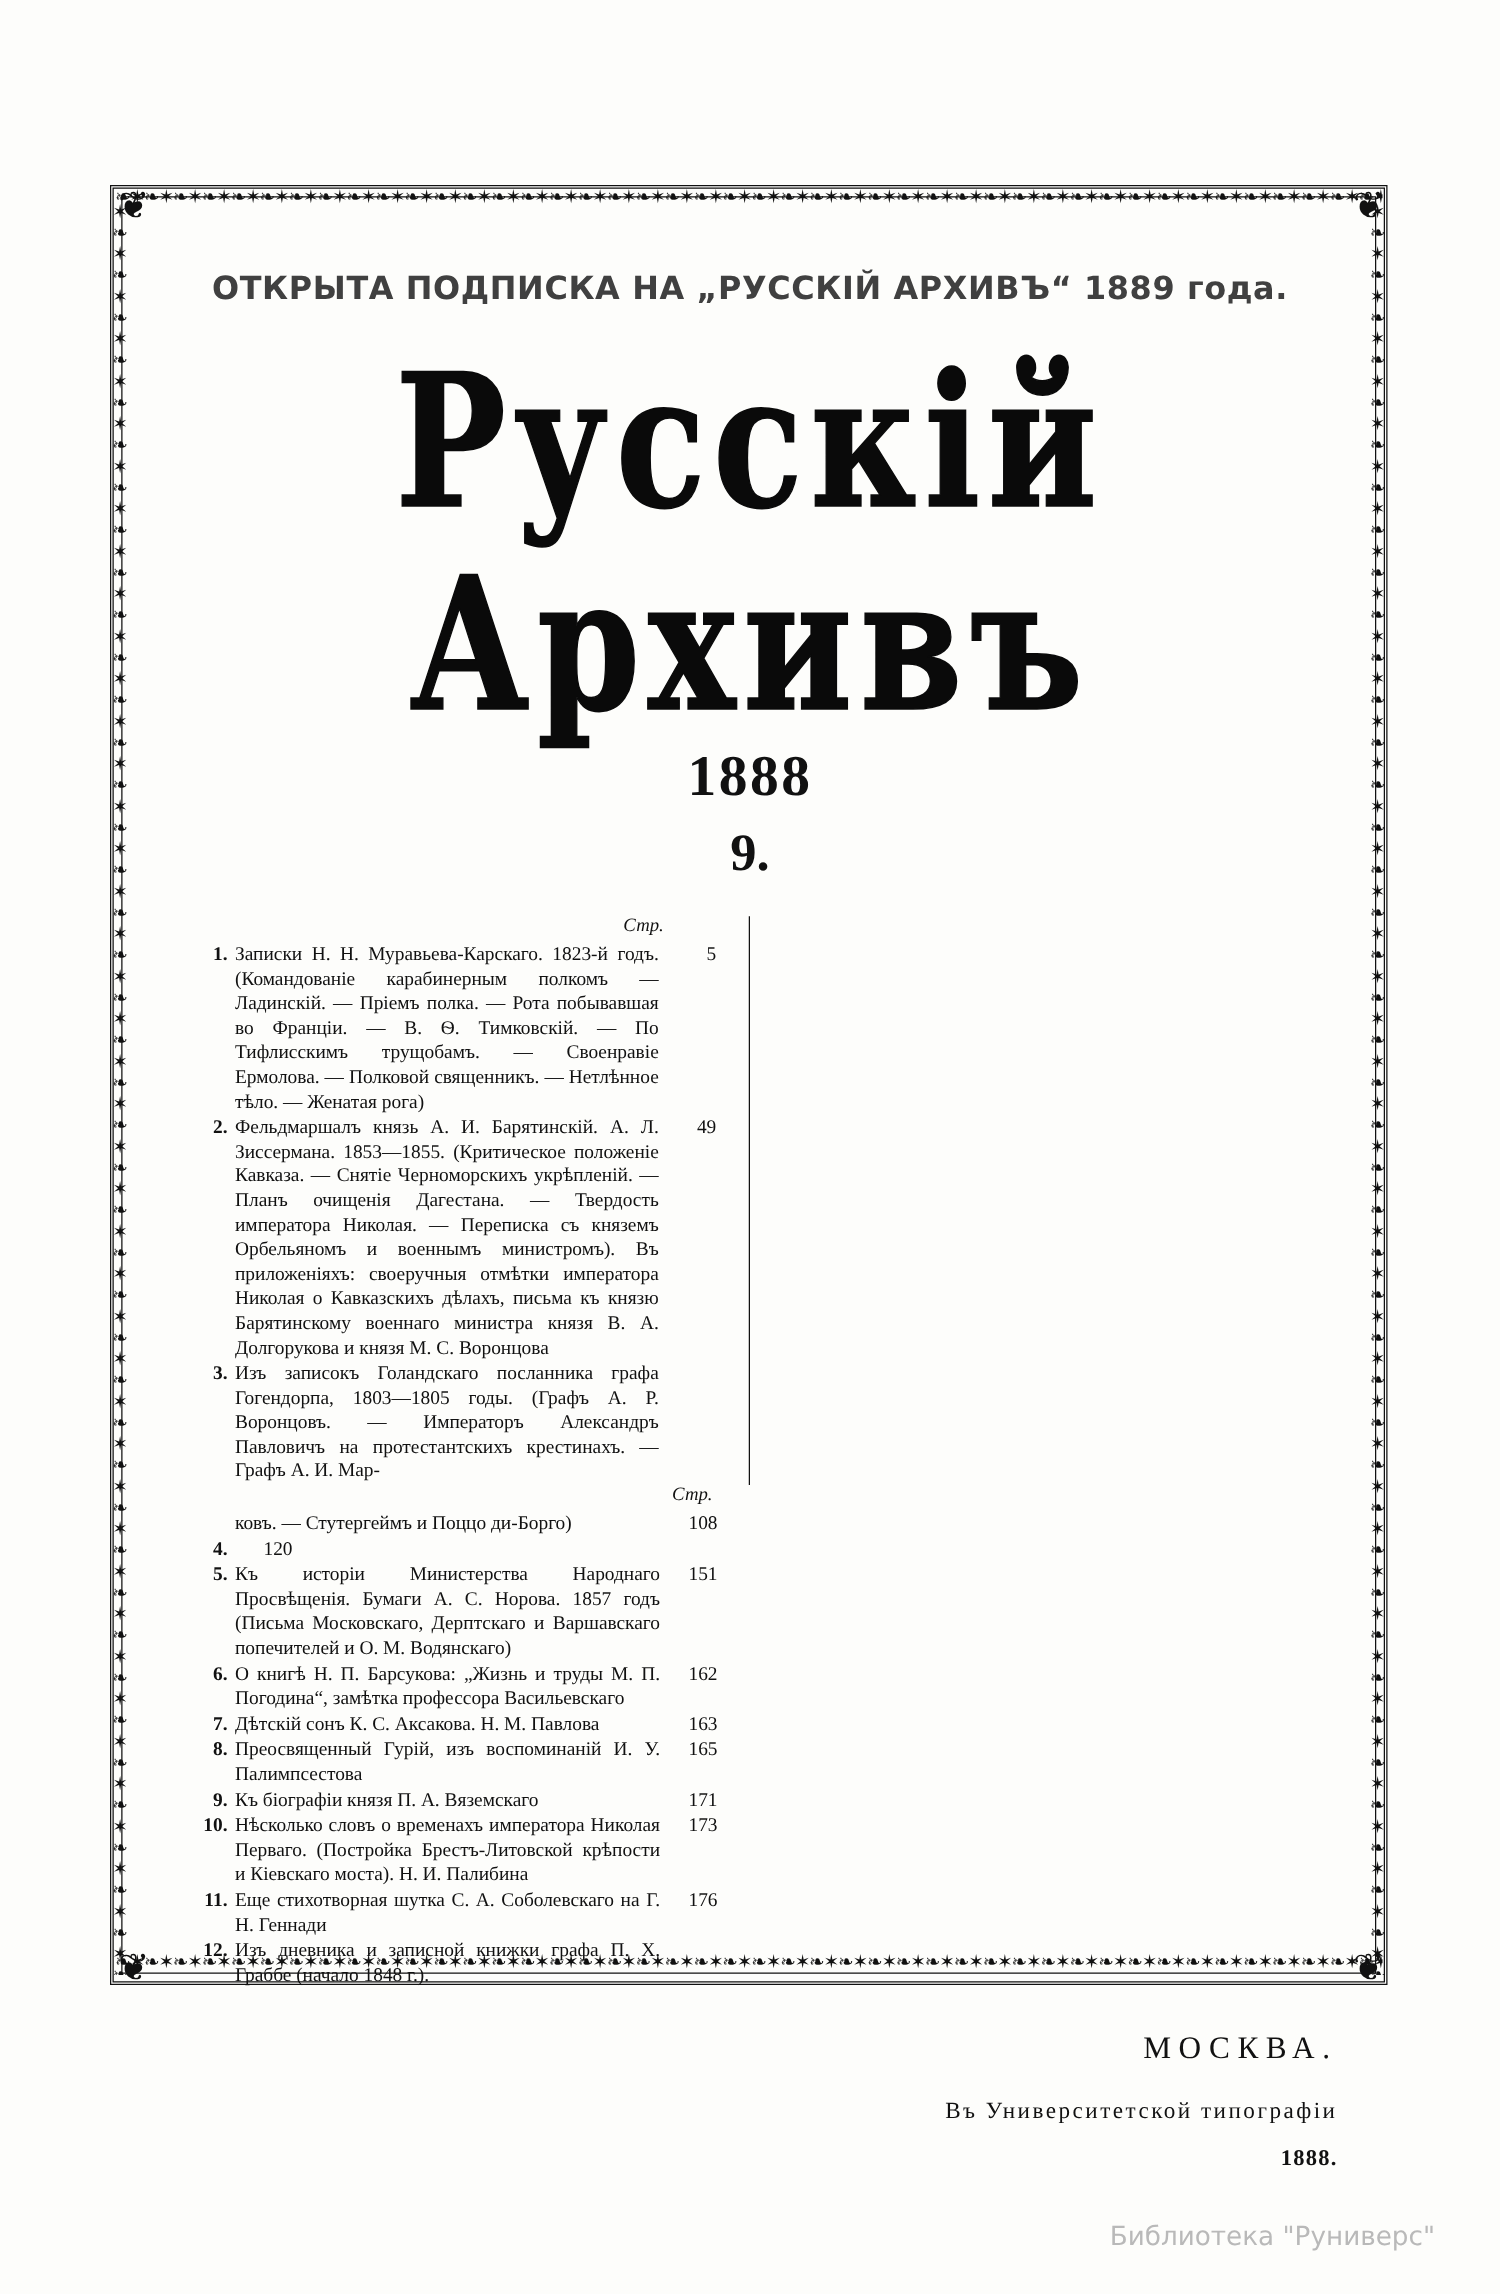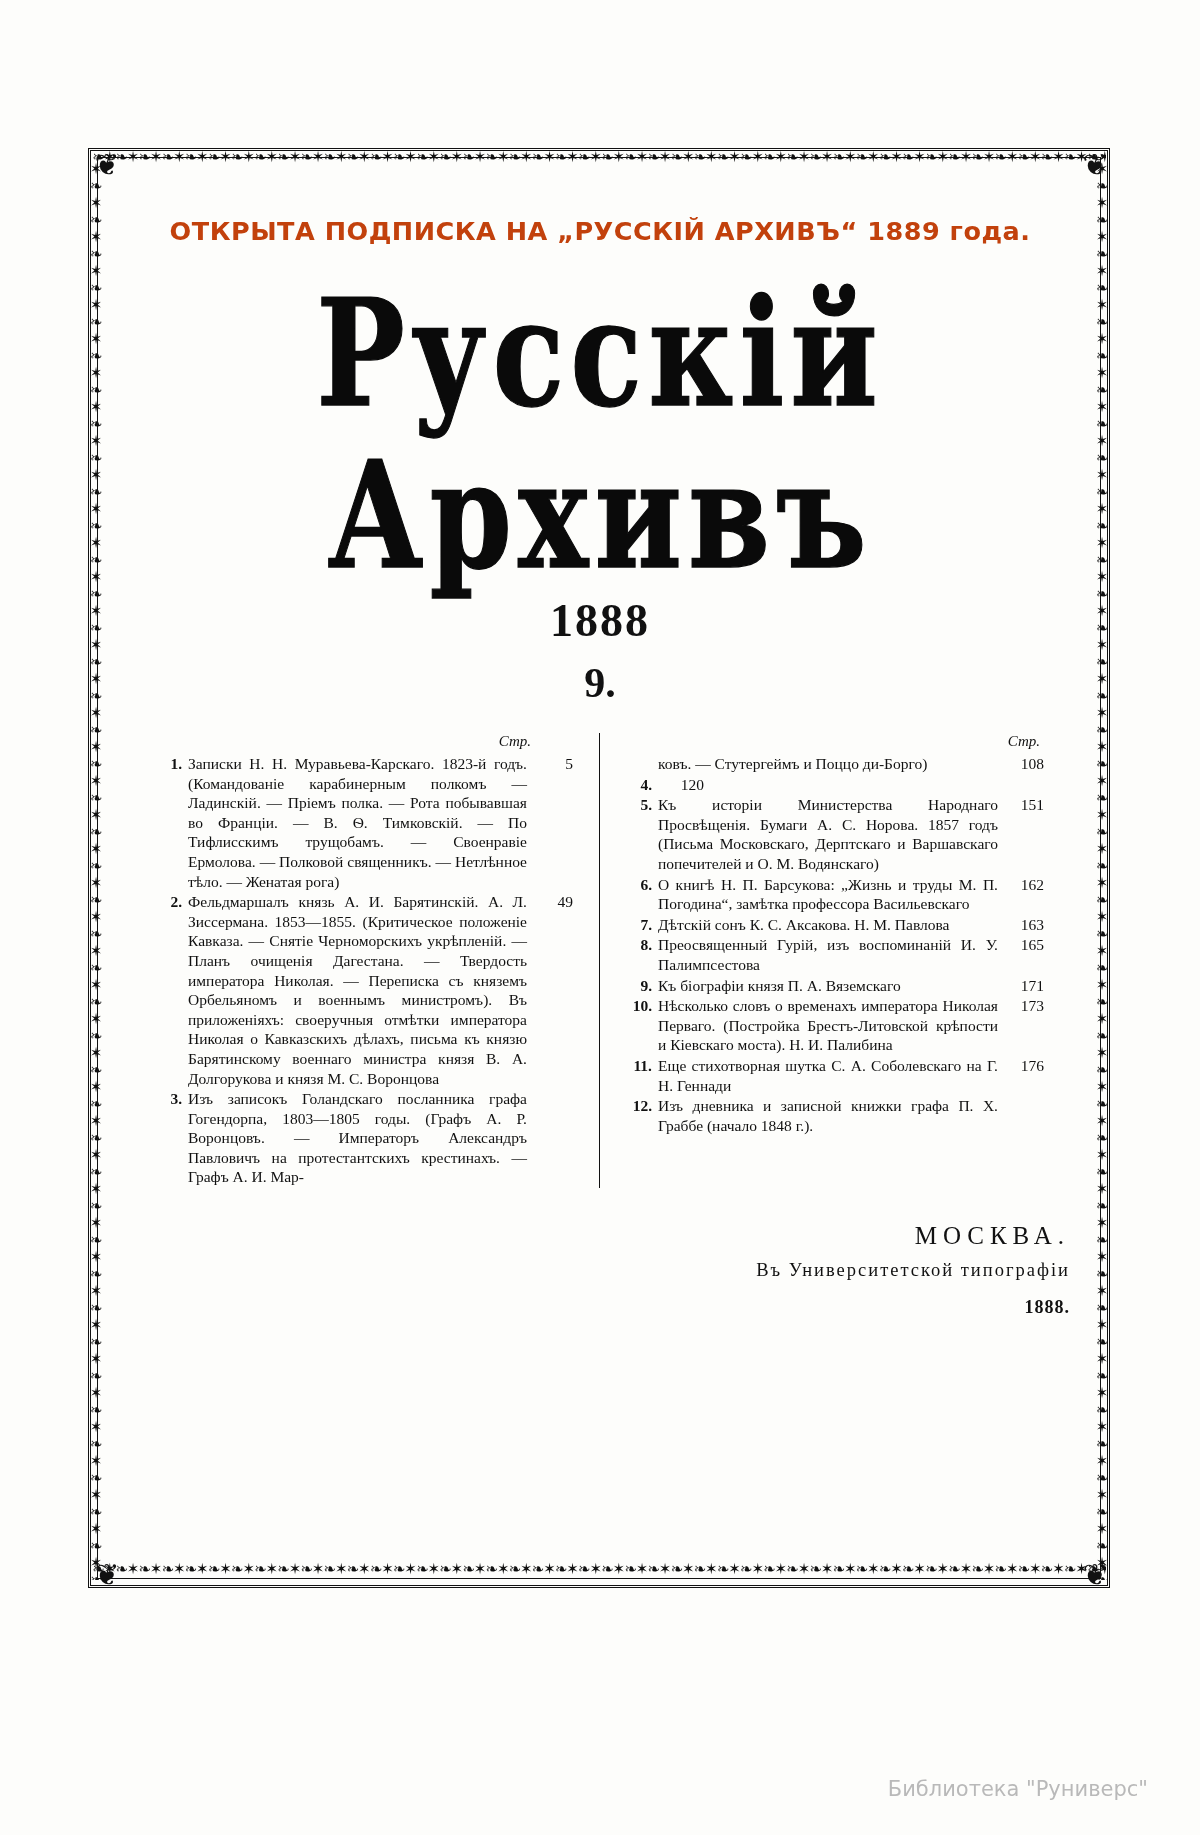--- a/index.html
+++ b/index.html
@@ -92,21 +92,21 @@
     top: 196px;
     width: 940px;
   }
 
   .subscription {
     text-align: center;
     font-family: "DejaVu Sans", sans-serif;
     font-weight: bold;
     font-size: 25.5px;
     letter-spacing: 0.5px;
-    color: #c2410c;
+    color: #404040;
     margin-top: 20px;
   }
 
   .masthead {
     text-align: center;
     margin-top: 26px;
     font-family: "DejaVu Serif", serif;
     font-weight: bold;
     font-size: 118px;
     line-height: 130px;
@@ -131,20 +131,21 @@
     font-family: "Liberation Serif", serif;
     font-weight: bold;
     font-size: 42px;
   }
 
   
   .toc {
     display: flex;
     margin-top: 26px;
     position: relative;
+    flex-direction: column;
   }
   .toc-col {
     width: 50%;
     box-sizing: border-box;
     position: relative;
     padding: 0 26px;
   }
   .toc-col.left {
     border-right: 1.5px solid #111;
   }
@@ -193,21 +194,21 @@
   .imprint {
     margin-top: 34px;
     text-align: right;
   }
   .imprint .city {
     font-size: 25px;
     letter-spacing: 6px;
     font-family: "Liberation Serif", serif;
   }
   .imprint .pub1 {
-    margin-top: 10px;
+    margin-top: 26px;
     font-size: 18.5px;
     letter-spacing: 2px;
   }
   .imprint .pub2 {
     margin-top: 8px;
     font-size: 17px;
     letter-spacing: 1.5px;
   }
   .imprint .impyear {
     margin-top: 16px;

